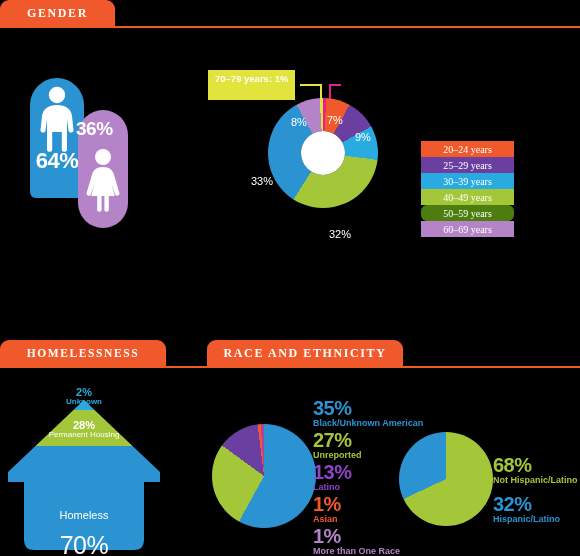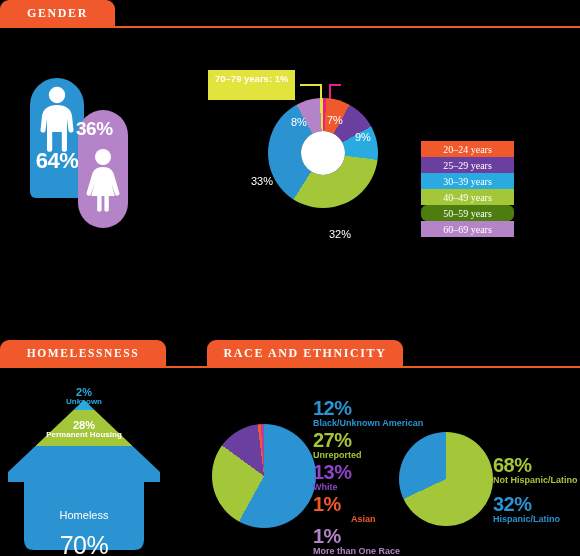--- a/index.html
+++ b/index.html
@@ -156,48 +156,48 @@
     </defs>
     <g clip-path="url(#houseclip)">
       <rect x="0" y="0" width="152" height="10" fill="#29abe2"></rect>
       <rect x="0" y="10" width="152" height="36" fill="#a4c639"></rect>
       <rect x="0" y="46" width="152" height="104" fill="#2b93d1"></rect>
     </g>
   </svg>
   <div class="house-lbl" style="left:44px;top:386px;width:80px;font-size:11px;font-weight:700;color:#29abe2;">2%</div>
   <div class="house-lbl" style="left:44px;top:397px;width:80px;font-size:8px;font-weight:700;color:#29abe2;">Unknown</div>
   <div class="house-lbl" style="left:44px;top:419px;width:80px;font-size:11px;font-weight:700;color:#ffffff;">28%</div>
-  <div class="house-lbl" style="left:24px;top:430px;width:120px;font-size:8px;font-weight:700;color:#ffffff;">Permanent Housing</div>
+  <div class="house-lbl" style="left:24px;top:430px;width:120px;font-size:8px;font-weight:400;color:#ffffff;">Permanent Housing</div>
   <div class="house-lbl" style="left:24px;top:483px;width:120px;font-size:25px;font-weight:400;color:#ffffff;letter-spacing:-0.5px;margin-top:48px;">70%</div>
   <div class="house-lbl" style="left:24px;top:509px;width:120px;font-size:11px;font-weight:400;color:#ffffff;">Homeless</div>
 
   <div class="pie" style="left:212px;top:424px;width:104px;height:104px;
        background:conic-gradient(
          #2b93d1 0deg 208.8deg,
          #a4c639 208.8deg 306deg,
          #6b3fa0 306deg 352.8deg,
          #f0592b 352.8deg 356.4deg,
          #b43fa0 356.4deg 360deg);"></div>
 
   <div class="race-list">
     <div class="race-item">
-      <div class="race-pct" style="color:#2b93d1;">12%</div>
+      <div class="race-pct" style="color:#2b93d1;">35%</div>
       <div class="race-name" style="color:#2b93d1;">Black/Unknown American</div>
     </div>
     <div class="race-item">
       <div class="race-pct" style="color:#a4c639;">27%</div>
       <div class="race-name" style="color:#a4c639;">Unreported</div>
     </div>
     <div class="race-item">
       <div class="race-pct" style="color:#8e44c8;">13%</div>
-      <div class="race-name" style="color:#8e44c8;">White</div>
+      <div class="race-name" style="color:#8e44c8;">Latino</div>
     </div>
     <div class="race-item">
       <div class="race-pct" style="color:#f0592b;">1%</div>
-      <div class="race-name" style="color:#f0592b;margin-left:38px;">Asian</div>
+      <div class="race-name" style="color:#f0592b;">Asian</div>
     </div>
     <div class="race-item">
       <div class="race-pct" style="color:#b584c8;">1%</div>
       <div class="race-name" style="color:#b584c8;">More than One Race</div>
     </div>
   </div>
 
   <div class="pie" style="left:399px;top:432px;width:94px;height:94px;
        background:conic-gradient(
          #a4c639 0deg 244.8deg,

